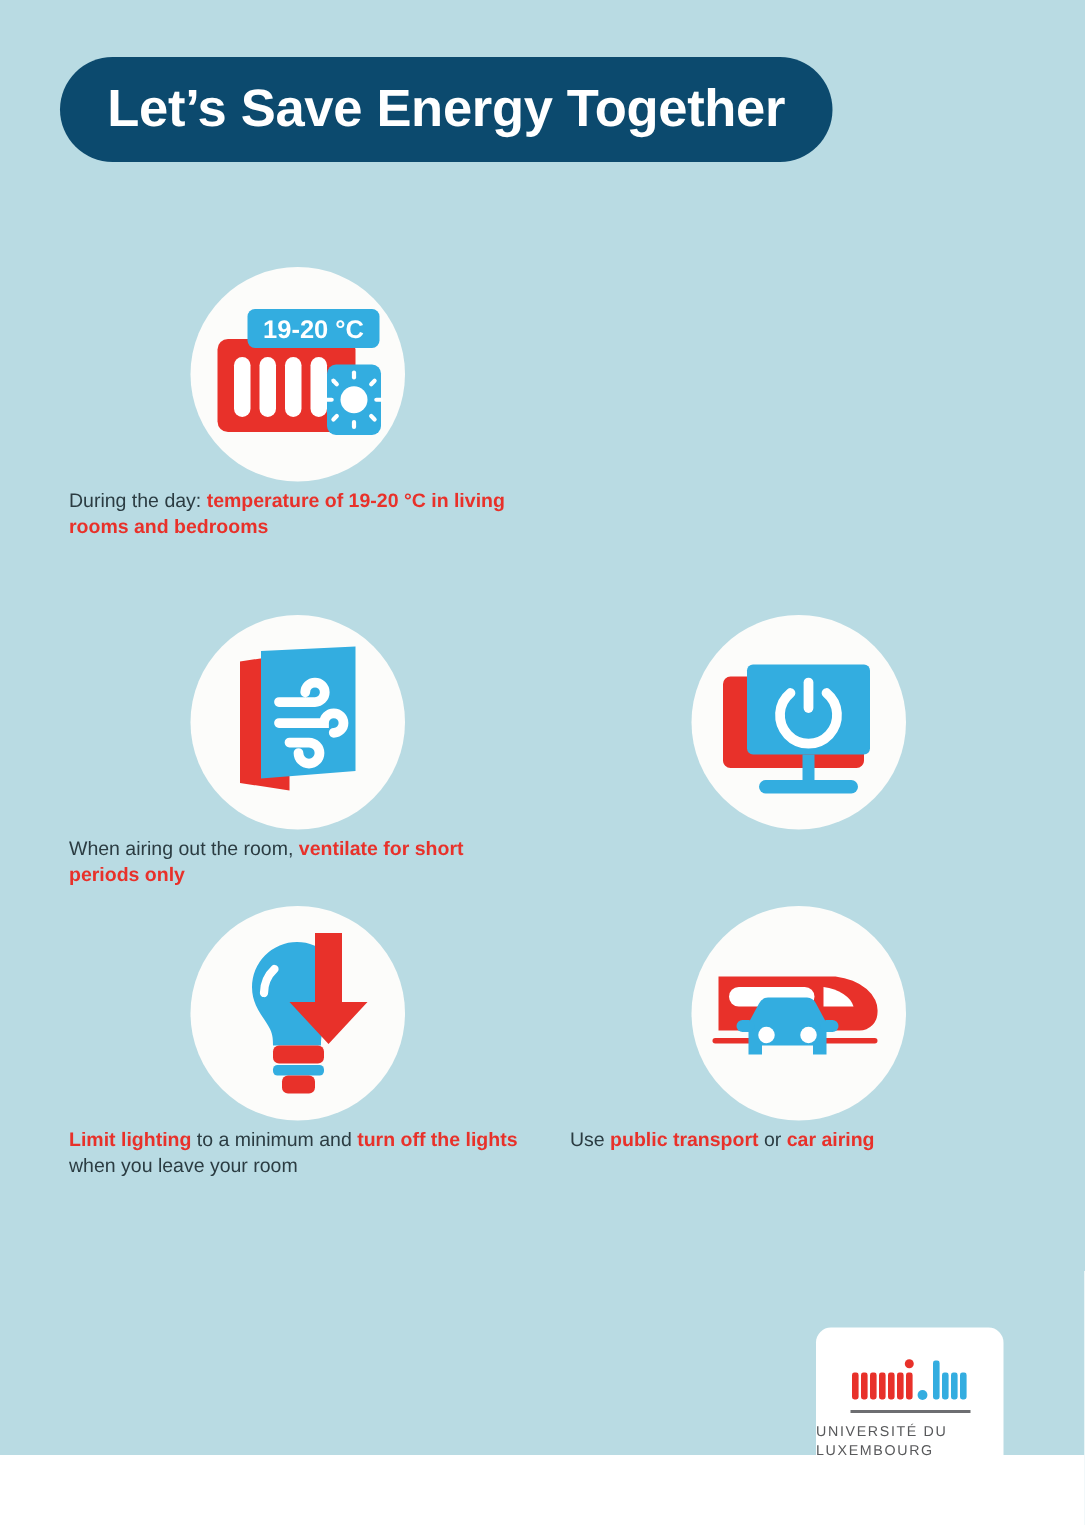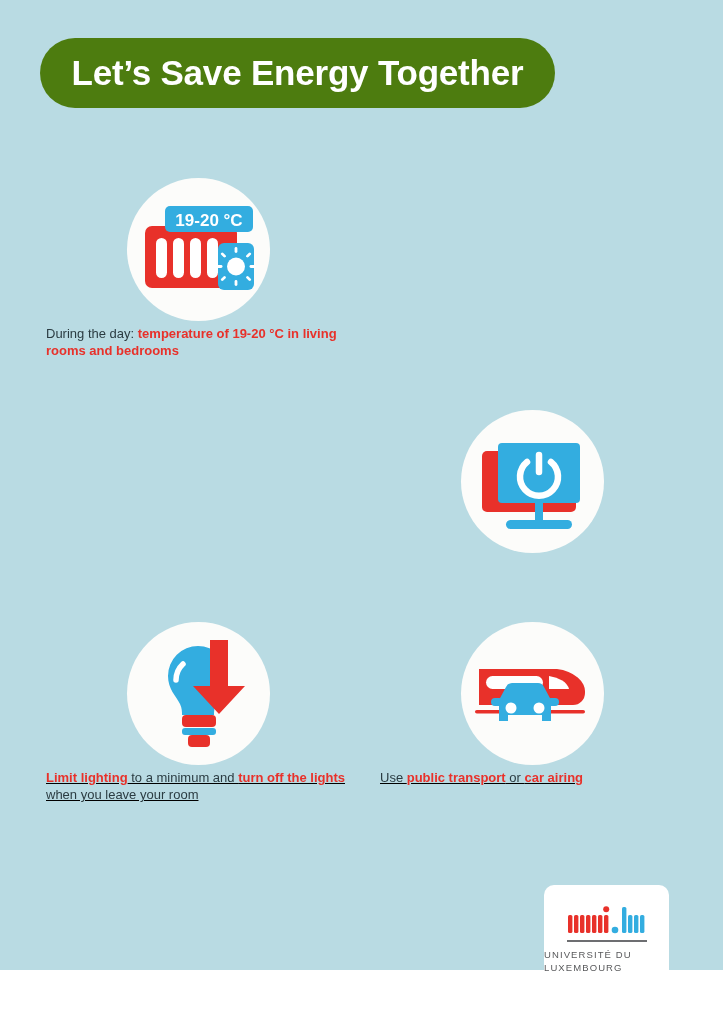--- a/index.html
+++ b/index.html
@@ -26,21 +26,21 @@
     background: #b9dbe3;
   }
 
   
   #title-banner {
     position: absolute;
     left: 40px;
     top: 38px;
     width: 515px;
     height: 70px;
-    background: #4d7c0f;
+    background: #0c4a6e;
     border-radius: 35px;
     display: flex;
     align-items: center;
     justify-content: center;
   }
   #title-text {
     color: #ffffff;
     font-size: 35px;
     font-weight: bold;
     letter-spacing: -0.2px;
@@ -50,21 +50,21 @@
   
   .tip {
     position: absolute;
     width: 320px;
     text-align: left;
   }
   .tip.col-left  { left: 38px; }
   .tip.col-right { left: 372px; }
   .tip.row-1 { top: 178px; }
   .tip.row-2 { top: 410px; }
-  .tip.row-3 { top: 622px; text-decoration: underline; }
+  .tip.row-3 { top: 604px; }
 
   .icon-circle {
     width: 143px;
     height: 143px;
     border-radius: 50%;
     background: #fcfcfa;
     margin: 0 auto;
     position: relative;
   }
   .icon-circle svg { display: block; }
@@ -150,20 +150,39 @@
       </svg>
     </div>
     <div class="caption">
       <span class="plain">During the day: </span><span class="hl">temperature of 19-20 °C in living rooms and bedrooms</span>
     </div>
   </div>
 
   <div class="tip col-right row-1">
   </div>
 
+  <div class="tip col-left row-2">
+    <div class="icon-circle">
+      <svg width="143" height="143" viewBox="0 0 143 143">
+
+        <path d="M33 31 L66 26 L66 117 L33 112 Z" fill="#e8312a"></path>
+
+        <path d="M47 24 L110 21 L110 104 L47 109 Z" fill="#33ade0"></path>
+
+        <g stroke="#ffffff" stroke-width="6.5" stroke-linecap="round" fill="none">
+          <path d="M59 58 H83 a6.5 6.5 0 1 0 -6.5 -6.5"></path>
+          <path d="M59 72 H89 a6.5 6.5 0 1 1 6.5 6.5"></path>
+          <path d="M66 85 H79 a7 7 0 1 1 -7 7"></path>
+        </g>
+      </svg>
+    </div>
+    <div class="caption">
+      <span class="plain">When airing out the room,</span><span class="hl"> ventilate for short periods only</span>
+    </div>
+  </div>
 
   <div class="tip col-right row-2">
     <div class="icon-circle">
       <svg width="143" height="143" viewBox="0 0 143 143">
 
         <rect x="21" y="41" width="94" height="61" rx="5" fill="#e8312a"></rect>
 
         <rect x="37" y="33" width="82" height="60" rx="4" fill="#33ade0"></rect>
 
         <rect x="74" y="93" width="8" height="17" fill="#33ade0"></rect>

